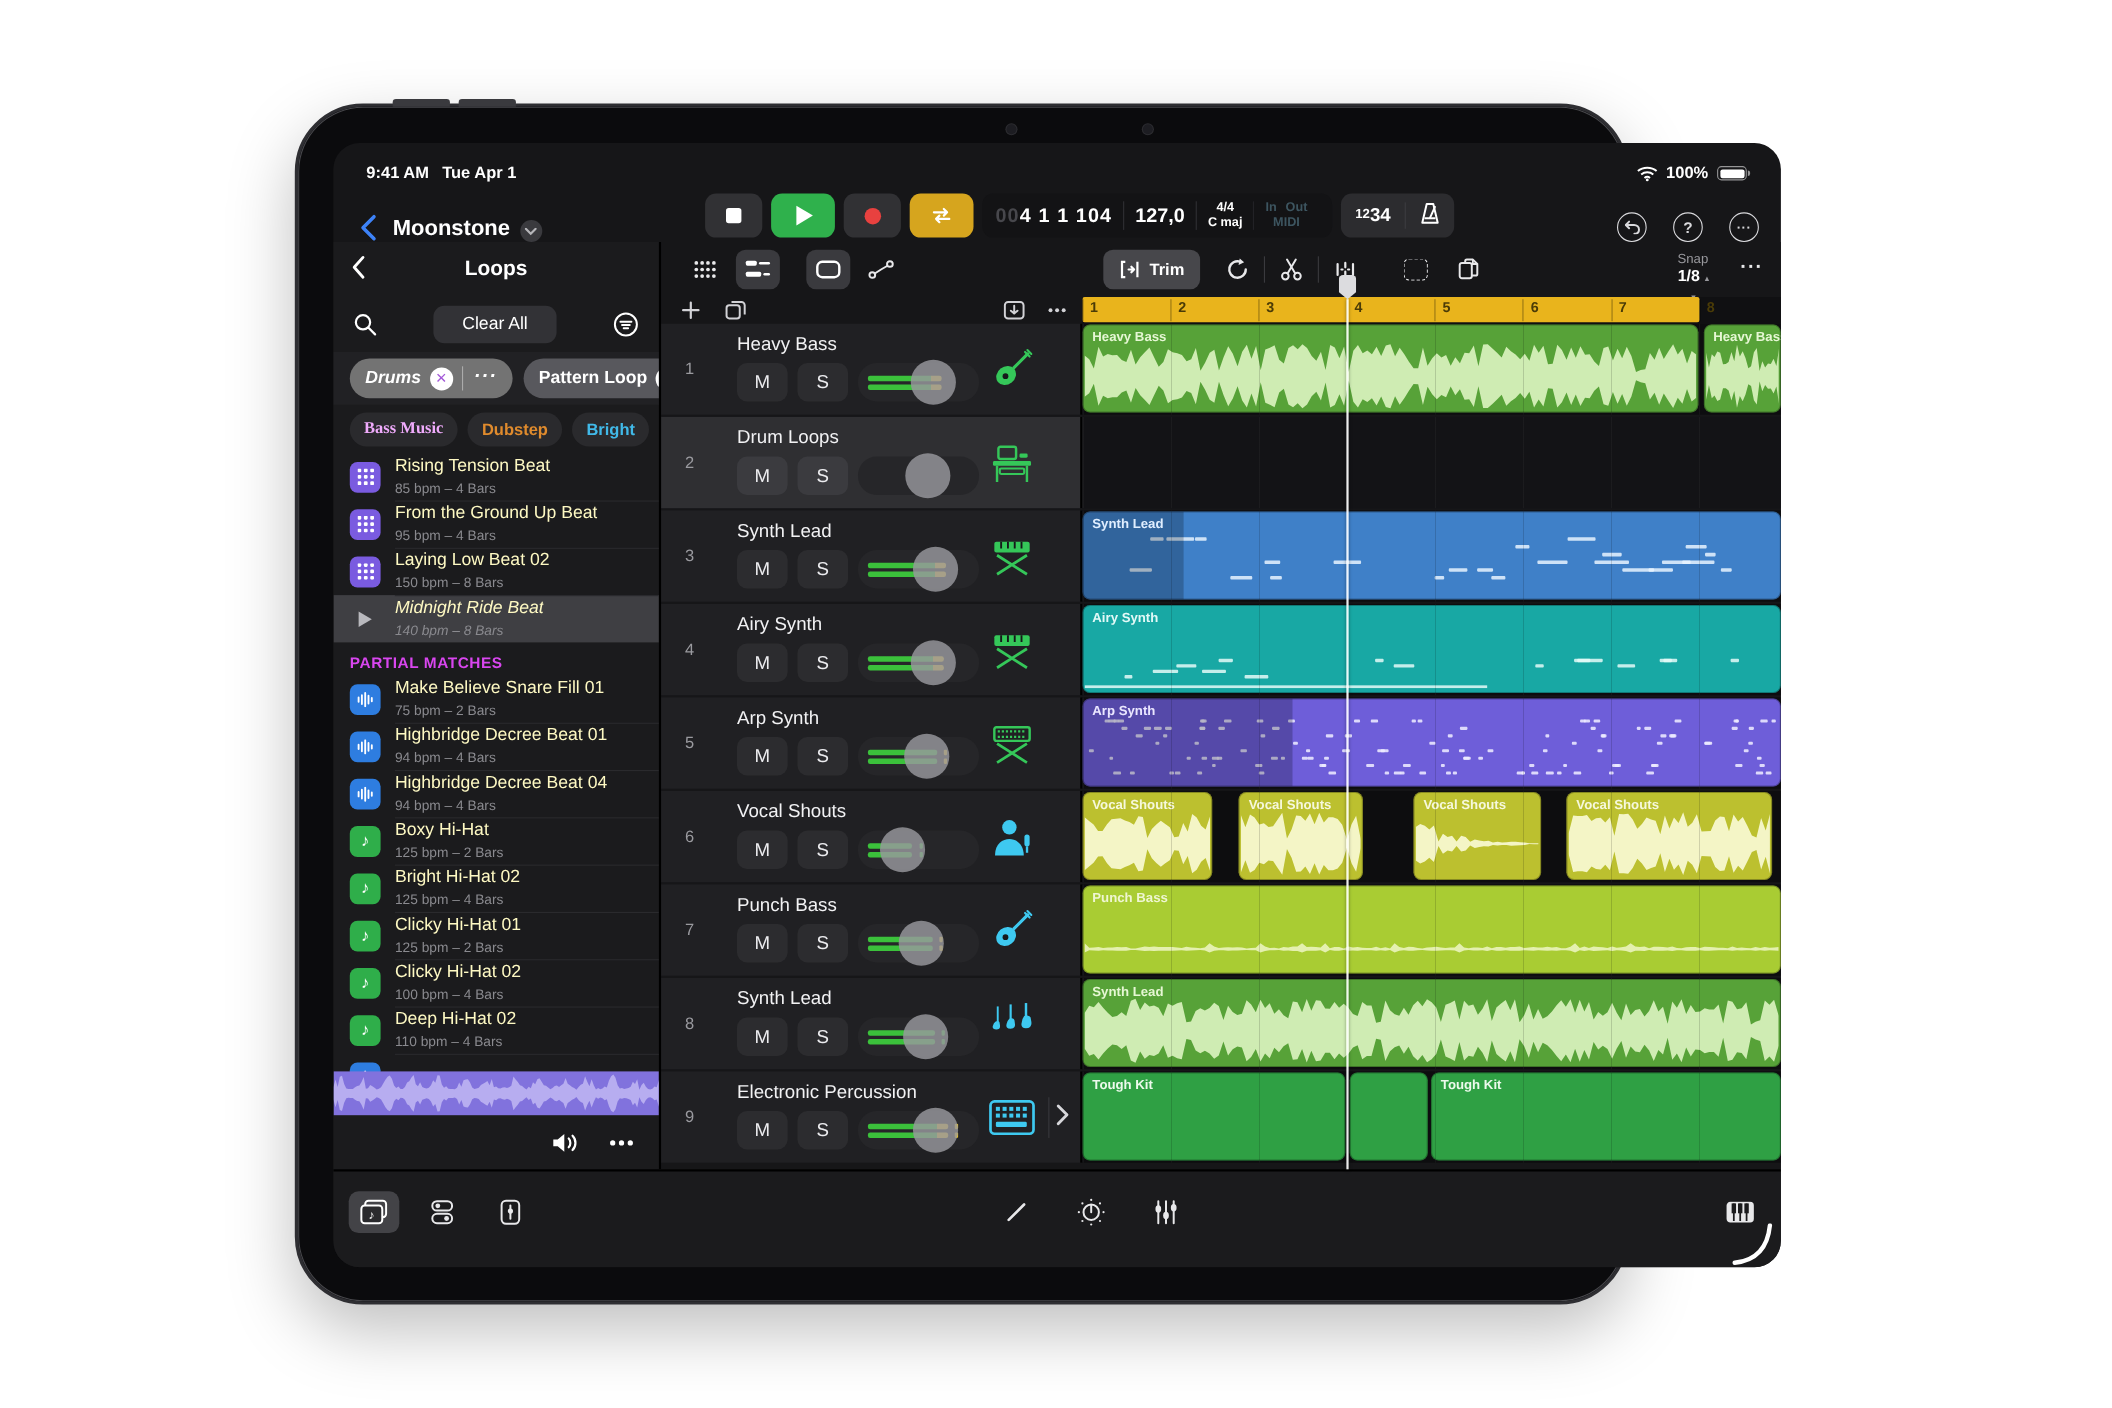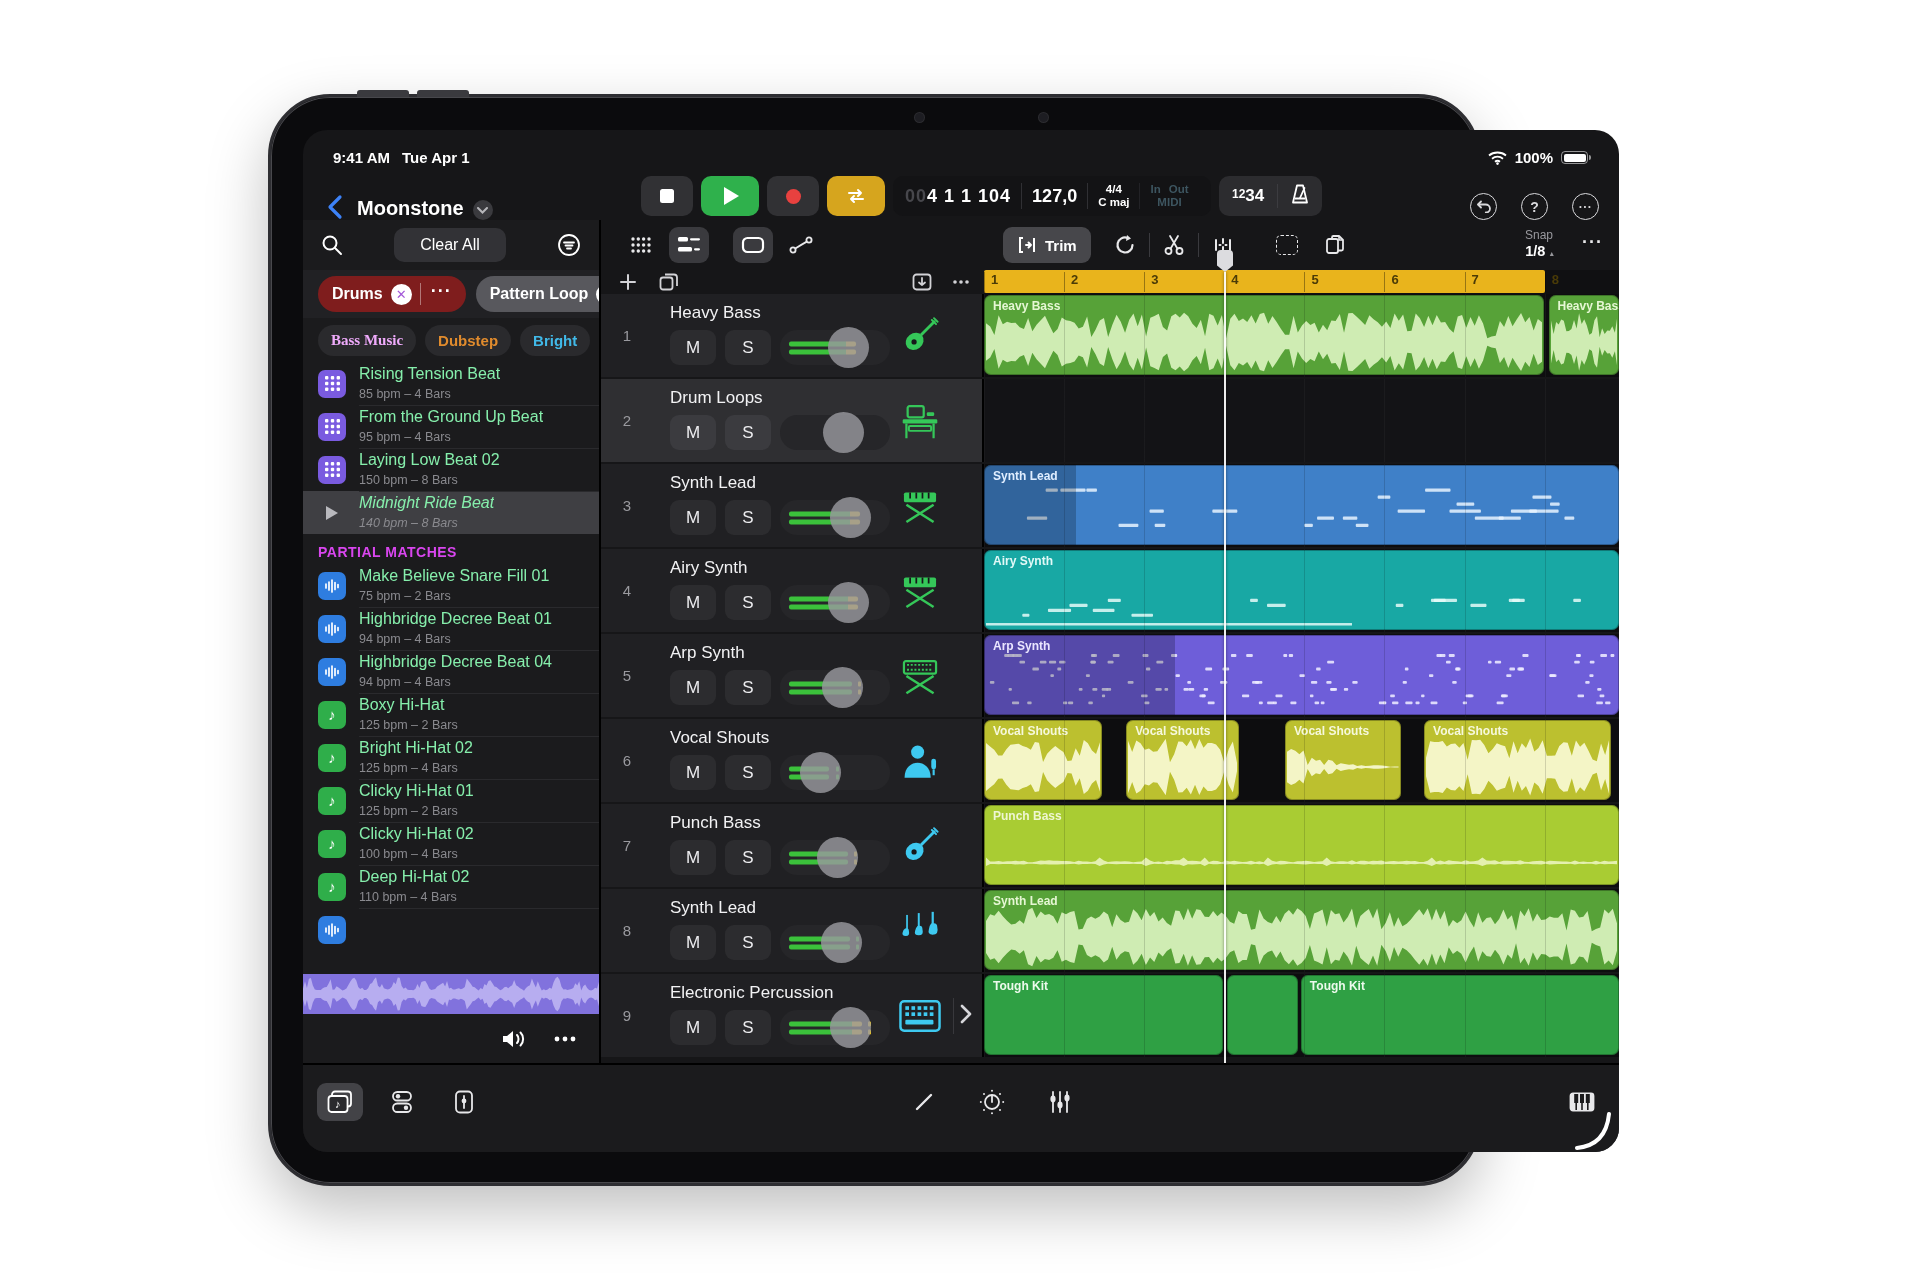--- a/index.html
+++ b/index.html
@@ -69,21 +69,21 @@
   .tag-sep { width:1px; height:22px; background:rgba(255,255,255,.4); }
   .tag-more { padding:0 8px 6px 2px; font-size:18px; font-weight:700; letter-spacing:1px; cursor:pointer; }
   .chips-row { height:44px; flex:0 0 44px; display:flex; align-items:center; gap:9px; padding:0 0 0 15px; overflow:hidden; white-space:nowrap; }
   .chip { background:#2a2a2d; border-radius:16px; padding:7px 13px; font-size:15px; font-weight:600; flex:0 0 auto; cursor:pointer; }
   .loop-list { flex:1; overflow:hidden; position:relative; }
   .loop-item { height:43px; display:flex; align-items:center; padding:0 12px 0 15px; position:relative; cursor:pointer; }
   .loop-item.sel { background:#3f3f43;font-style:italic; }
   .loop-item .sep-line { position:absolute; left:56px; right:0; top:0; height:1px; background:#2a2a2d; }
   .li-icon { width:28px; height:28px; border-radius:7px; flex:0 0 28px; display:flex; align-items:center; justify-content:center; margin-right:13px; font-size:15px; }
   .li-text { display:flex; flex-direction:column; line-height:20px; overflow:hidden; }
-  .li-name { font-size:16px; font-weight:500; color:#86efac; white-space:nowrap; }
+  .li-name { font-size:16px; font-weight:500; color:#fef9c3; white-space:nowrap; }
   .li-sub { font-size:12.5px; color:#8a8a8f; }
   .partial-head { height:30px; display:flex; align-items:flex-end; padding:0 0 4px 15px; font-size:14px; font-weight:700; color:#d946ef; letter-spacing:.5px; }
   .wave-strip { position:absolute; left:0; right:0; bottom:0; height:40px; background:#8172dd; cursor:pointer; }
   .sb-footer { height:49px; flex:0 0 49px; display:flex; align-items:center; justify-content:flex-end; gap:26px; padding:0 22px; }
 
   
   .main { flex:1; display:flex; flex-direction:column; position:relative; min-width:0; background:#161618; }
   .trk-toolbar { height:50px; flex:0 0 50px; display:flex; align-items:center; padding-left:20px; position:relative; }
   .icon-btn { width:40px; height:36px; border-radius:9px; display:flex; align-items:center; justify-content:center; color:#e8e8ea; cursor:pointer; flex:0 0 auto; }
   .icon-btn.on { background:#3a3a3e; }
@@ -249,33 +249,39 @@
             <span>?</span>
           </span>
         <span class="circ-btn" style="font-size:12px;letter-spacing:.5px">
             <span>···</span>
           </span>
       </div>
     </div>
 
     <div class="content">
       <aside class="sidebar">
+        <div class="sb-header">
+          <svg class="sb-back" width="13" height="22" viewBox="0 0 13 22">
+              <path d="M11 2 L3 11 L11 20" stroke="#fff" stroke-width="2.6" fill="none" stroke-linecap="round" stroke-linejoin="round"></path>
+            </svg>
+          <span class="sb-title">Loops</span>
+        </div>
         <div class="sb-search-row">
           <svg width="22" height="22" viewBox="0 0 22 22">
               <circle cx="9" cy="9" r="6.5" stroke="#fff" stroke-width="2" fill="none"></circle>
               <path d="M14 14 L20 20" stroke="#fff" stroke-width="2" stroke-linecap="round"></path>
             </svg>
           <span class="clear-all">Clear All</span>
           <svg width="24" height="24" viewBox="0 0 24 24">
               <circle cx="12" cy="12" r="10" stroke="#fff" stroke-width="1.8" fill="none"></circle>
               <path d="M7 9.5 H17 M8.5 12.5 H15.5 M10 15.5 H14" stroke="#fff" stroke-width="1.8" stroke-linecap="round"></path>
             </svg>
         </div>
         <div class="tags-row" id="tagsRow">
-            <span class="tag-pill" style="background: #7f1d1d;">
+            <span class="tag-pill" style="background: #737373; font-style: italic;">
               <span>Drums</span>
               <span class="tag-x" style="color: rgb(163, 88, 216);">✕</span>
               <span class="tag-sep"></span>
               <span class="tag-more">···</span>
             </span>
             <span class="tag-pill" style="background: rgb(88, 88, 93);">
               <span>Pattern Loop</span>
               <span class="tag-x" style="color: rgb(88, 88, 93);">✕</span>
             </span>
           </div>

